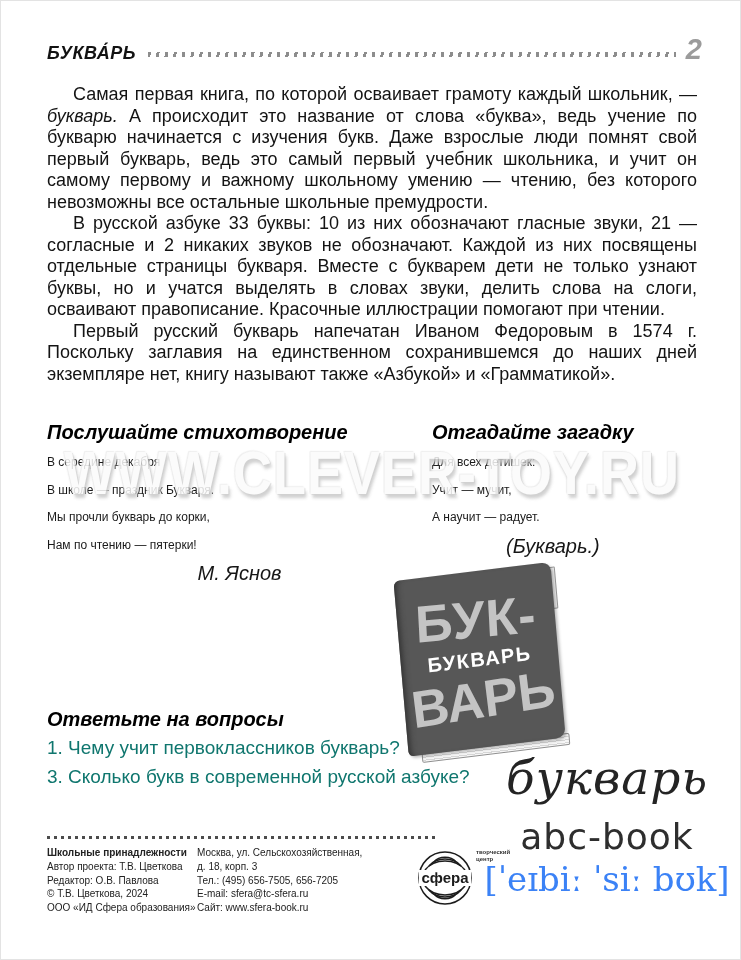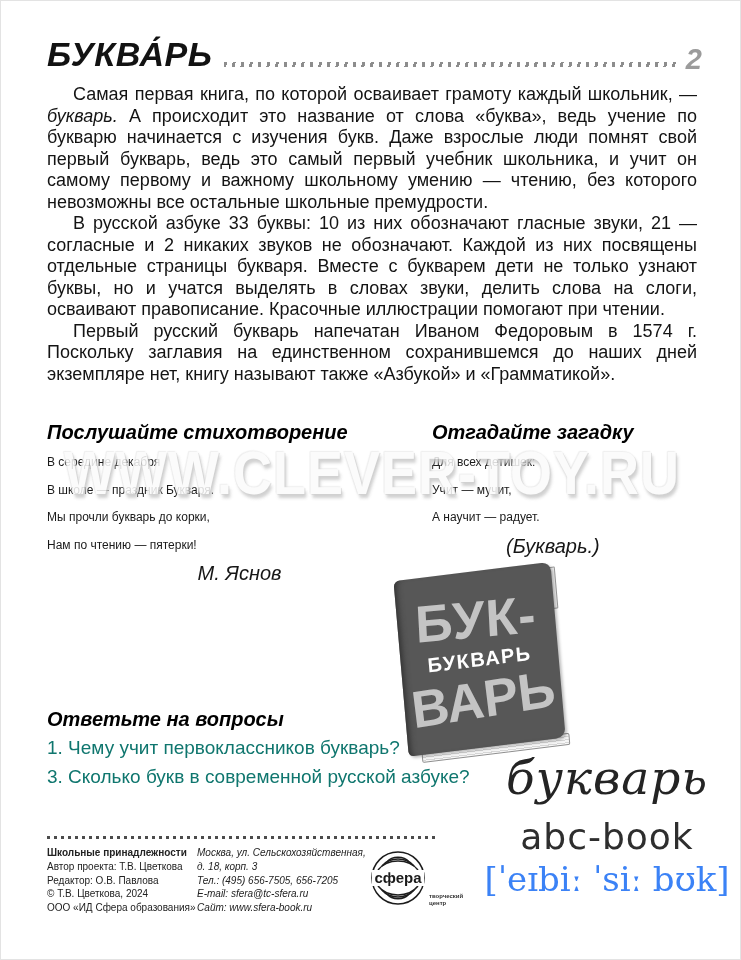--- a/index.html
+++ b/index.html
@@ -7,21 +7,21 @@
   .page {
     position:relative; width:741px; height:960px; margin:0 auto;
     background:#ffffff; box-sizing:border-box;
     border:1px solid #e3e3e3;
     font-family:"Liberation Sans", sans-serif;
     color:#161616; overflow:hidden;
   }
 
   
   .header { position:absolute; top:34px; left:46px; right:38px; display:flex; align-items:flex-end; }
-  .title { font-size:34px; font-weight:800; font-style:italic; letter-spacing:.5px; color:#121212; white-space:nowrap; }
+  .title { font-size:18px; font-weight:800; font-style:italic; letter-spacing:.5px; color:#121212; white-space:nowrap; }
   .leader { flex:1; height:5px; margin:0 10px 7px 12px;
     background-image:repeating-linear-gradient(100deg, #8d8d8d 0 3px, transparent 3px 8.5px); }
   .page-num { font-size:29px; font-weight:800; font-style:italic; color:#9b9b9b; line-height:1; }
 
   
   .article { position:absolute; top:83px; left:46px; width:650px;
     font-size:18px; line-height:21.5px; text-align:justify; color:#141414; }
   .article p { margin:0; text-indent:26px; }
 
   
@@ -63,23 +63,23 @@
   .answers { position:absolute; top:707px; left:46px; width:470px; }
   .answers .sec-heading { margin-bottom:3px; }
   .q-item { font-size:19px; line-height:28.5px; color:#0f766e; }
 
   
   .sep-dots { position:absolute; top:835px; left:46px; width:392px; height:3px;
     background-image:repeating-linear-gradient(90deg,#4c4c4c 0 2.5px, transparent 2.5px 7px); }
   .footer { position:absolute; top:845px; left:46px; display:flex; align-items:flex-start; }
   .f-col { font-size:10px; line-height:13.8px; color:#222; }
   .f-col1 { width:150px; }
-  .f-col2 { width:172px;font-style:italic; }
+  .f-col2 { width:172px; }
   .f-bold { font-weight:bold; }
-  .f-logo { display:flex; align-items:flex-end; margin-top:3px; }
+  .f-logo { display:flex; align-items:flex-start; margin-top:3px;margin-left:47px; }
   .logo-caption { font-size:6px; line-height:7px; color:#333; width:34px; margin-left:2px; font-weight:bold; }
 
   
   .vocab { position:absolute; right:4px; top:738px; width:258px; text-align:center; color:#2b2b2b; }
   .v-cursive { font-family:"DejaVu Serif", serif; font-style:italic; font-weight:400;
     font-size:47px; line-height:78px; letter-spacing:1px; color:#242424; }
   .v-english { font-family:"DejaVu Sans", sans-serif; font-size:36px; line-height:40px;
     letter-spacing:1px; color:#2e2e2e; }
   .v-trans { font-family:"DejaVu Serif", serif; font-size:34px; line-height:44px;
     white-space:nowrap; color:#3b82f6; }

